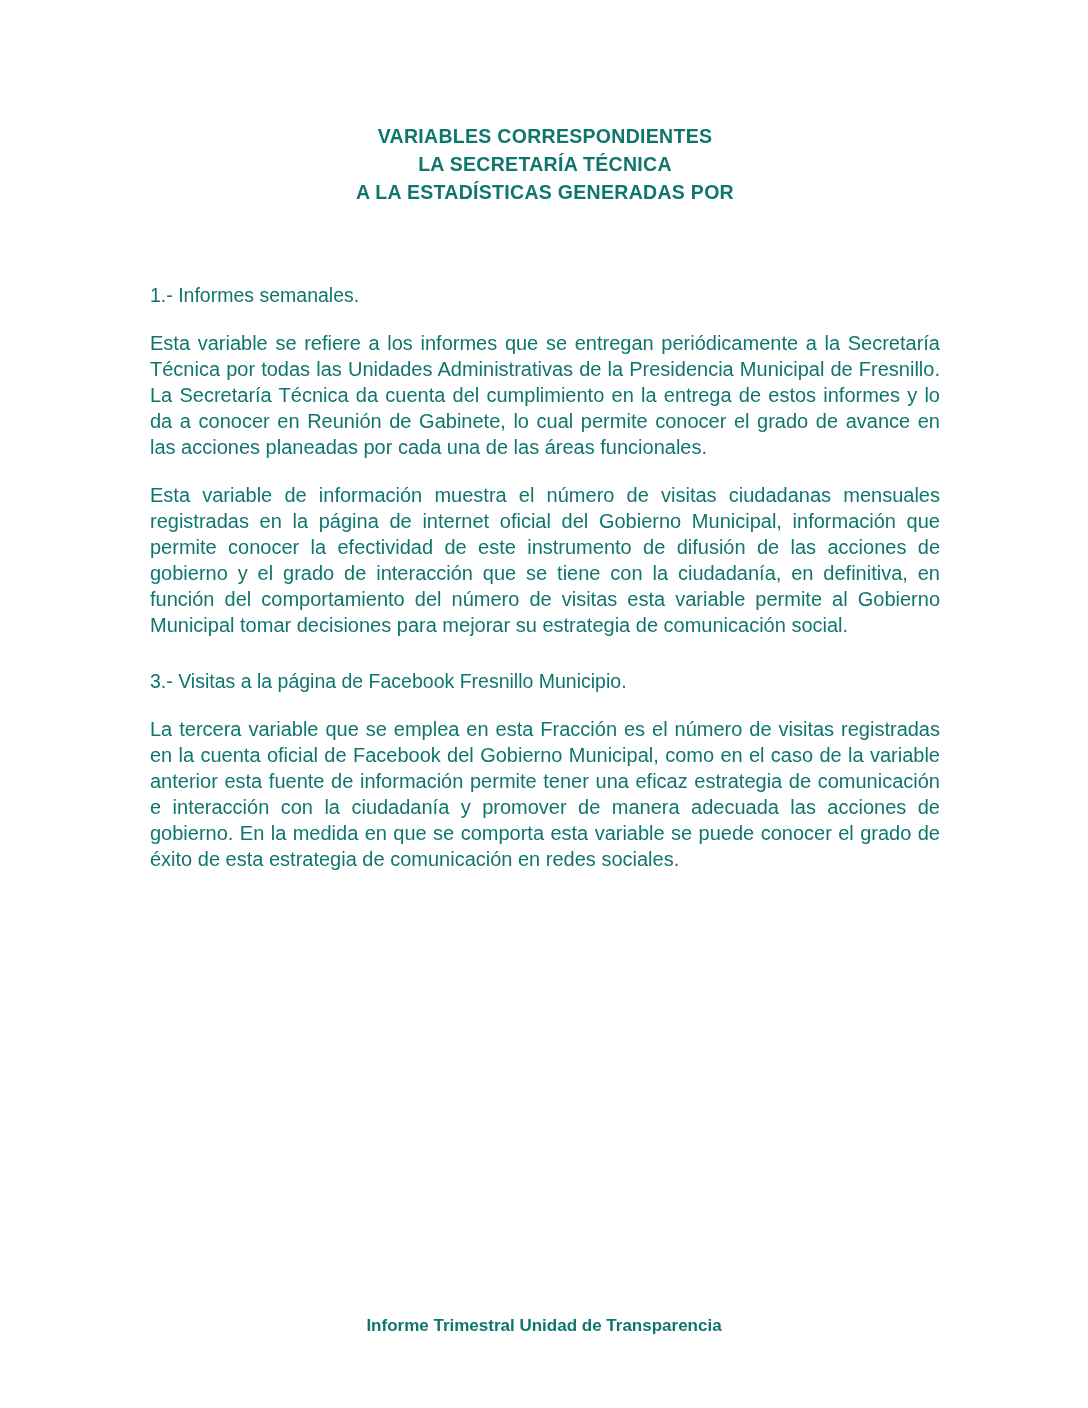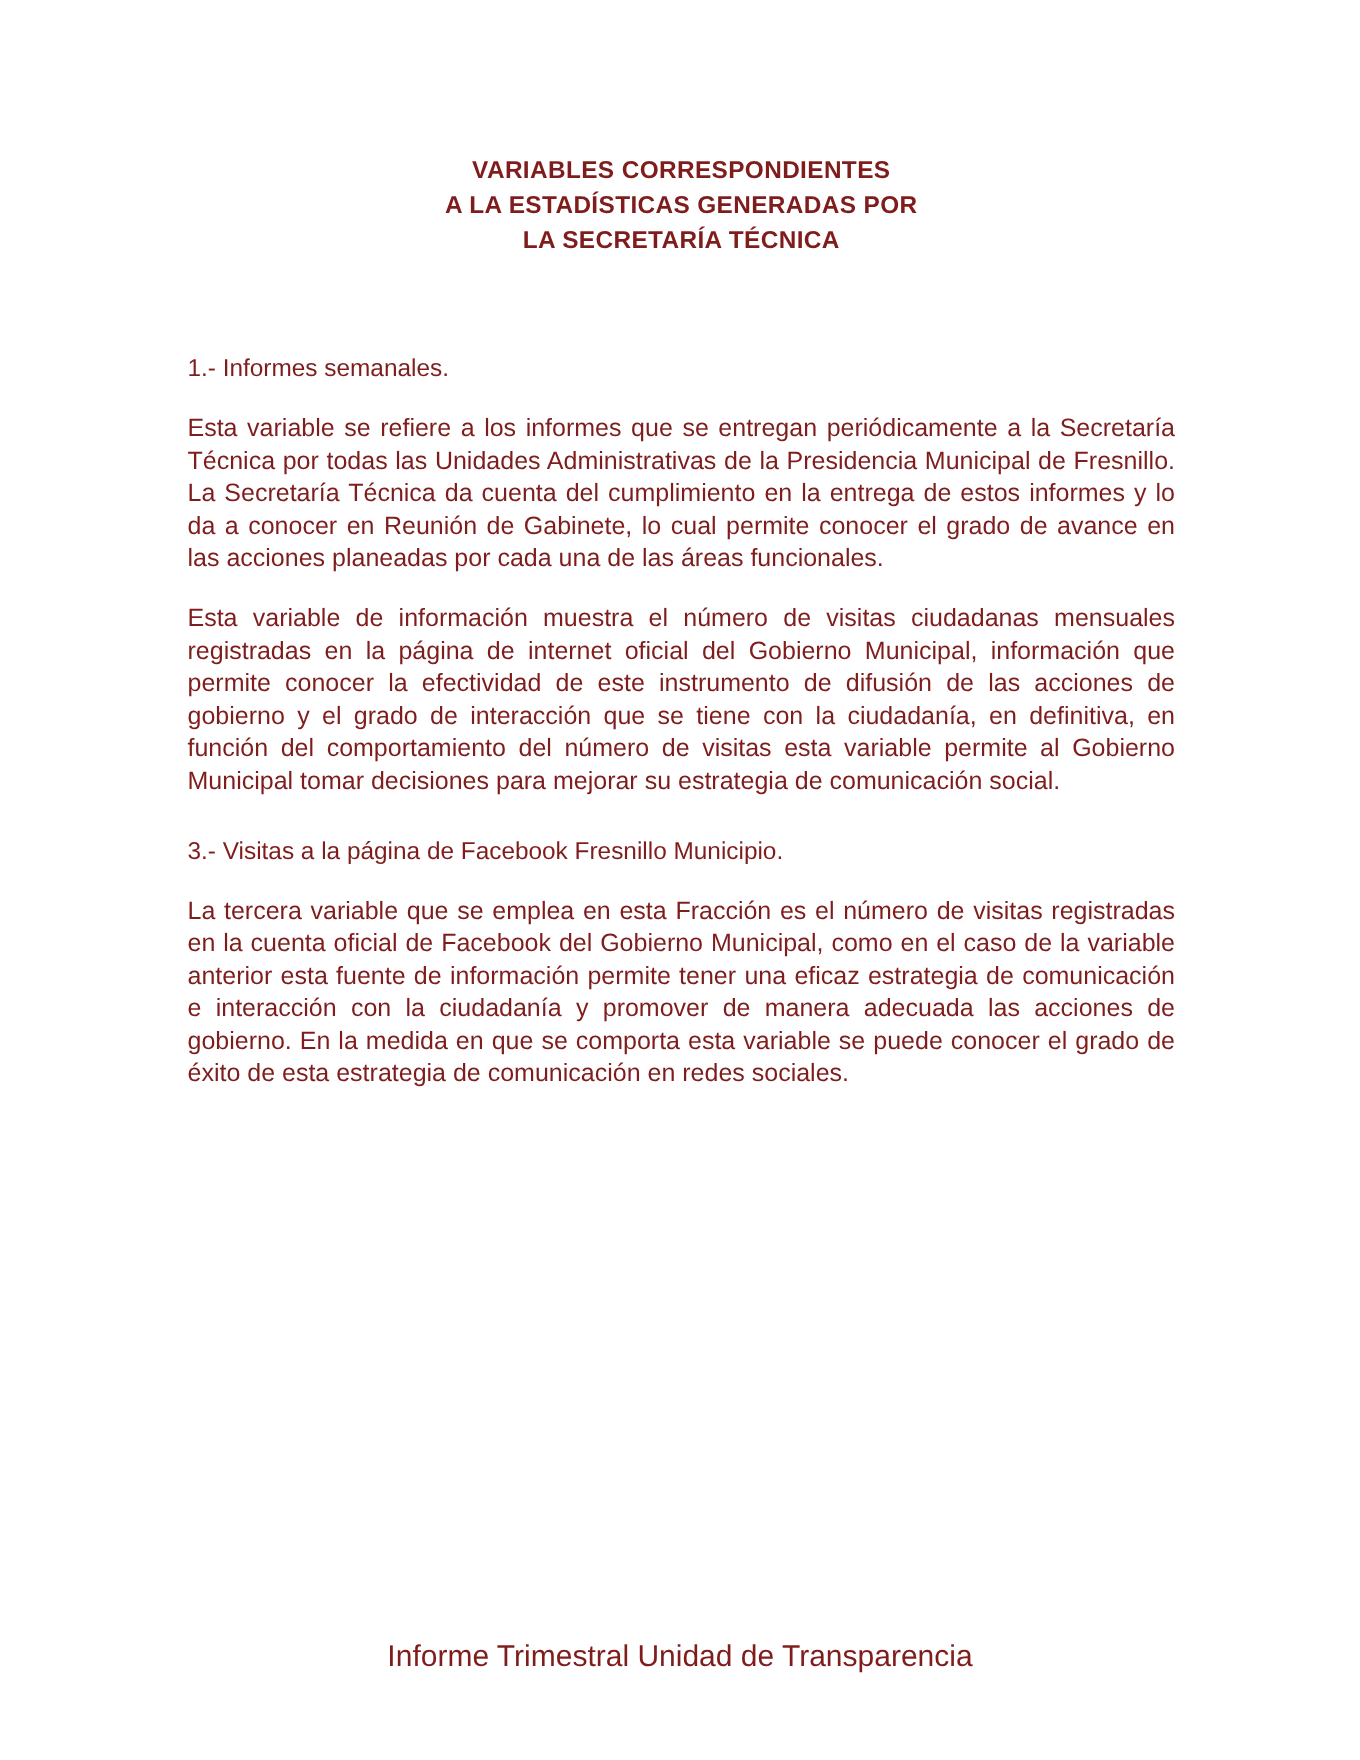--- a/index.html
+++ b/index.html
@@ -6,21 +6,21 @@
     margin: 0;
     padding: 0;
     background: #ffffff;
   }
   .page {
     position: relative;
     width: 1088px;
     height: 1408px;
     margin: 0 auto;
     background: #ffffff;
-    color: #7f1d1d;
+    color: #0f766e;
     font-family: "Liberation Sans", sans-serif;
     overflow: hidden;
   }
   .content {
     padding: 122px 148px 0 150px;
   }
   .doc-title {
     text-align: center;
     font-weight: 700;
     font-size: 19.5px;
@@ -44,35 +44,35 @@
     font-size: 20px;
     line-height: 26px;
     margin: 22px 0 0 0;
   }
   .doc-footer {
     position: absolute;
     left: 0;
     right: 0;
     bottom: 70px;
     text-align: center;
-    font-size: 24px;
+    font-size: 17px;
     line-height: 24px;
-    font-weight: 400;
+    font-weight: 700;
   }
 </style>
 </head>
 <body>
 
 <div class="page">
   <div class="content">
 
     <div class="doc-title">
       <div>VARIABLES CORRESPONDIENTES</div>
+      <div>LA SECRETARÍA TÉCNICA</div>
       <div>A LA ESTADÍSTICAS GENERADAS POR</div>
-      <div>LA SECRETARÍA TÉCNICA</div>
     </div>
 
     <div>
       <p class="section-heading first">1.- Informes semanales.</p>
       <p class="section-body">Esta variable se refiere a los informes que se entregan periódicamente a la Secretaría Técnica por todas las Unidades Administrativas de la Presidencia Municipal de Fresnillo. La Secretaría Técnica da cuenta del cumplimiento en la entrega de estos informes y lo da a conocer en Reunión de Gabinete, lo cual permite conocer el grado de avance en las acciones planeadas por cada una de las áreas funcionales.</p>
     </div>
 
     <div>
       <p class="section-body">Esta variable de información muestra el número de visitas ciudadanas mensuales registradas en la página de internet oficial del Gobierno Municipal, información que permite conocer la efectividad de este instrumento de difusión de las acciones de gobierno y el grado de interacción que se tiene con la ciudadanía, en definitiva, en función del comportamiento del número de visitas esta variable permite al Gobierno Municipal tomar decisiones para mejorar su estrategia de comunicación social.</p>
     </div>

